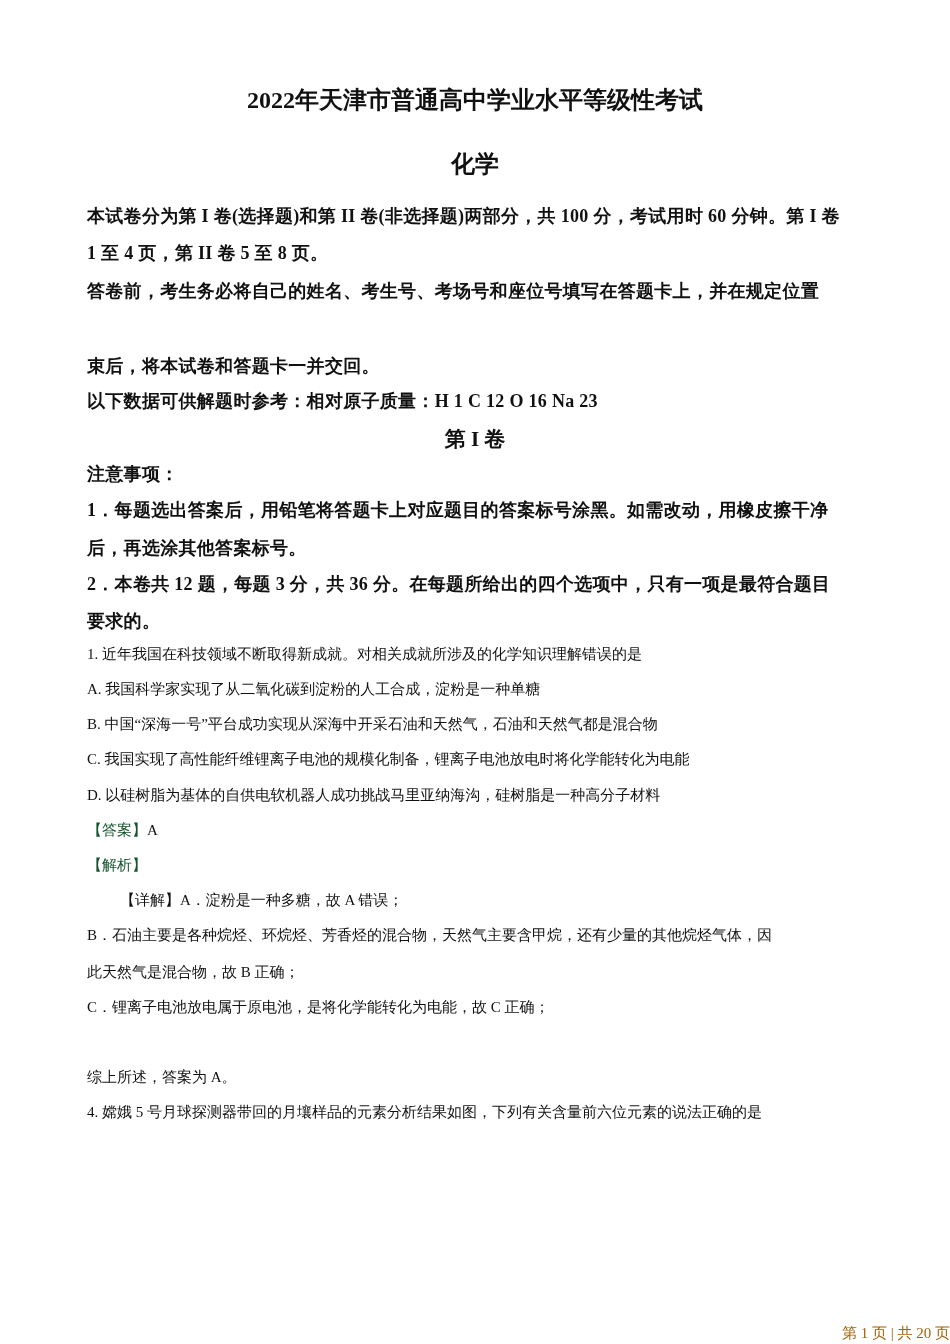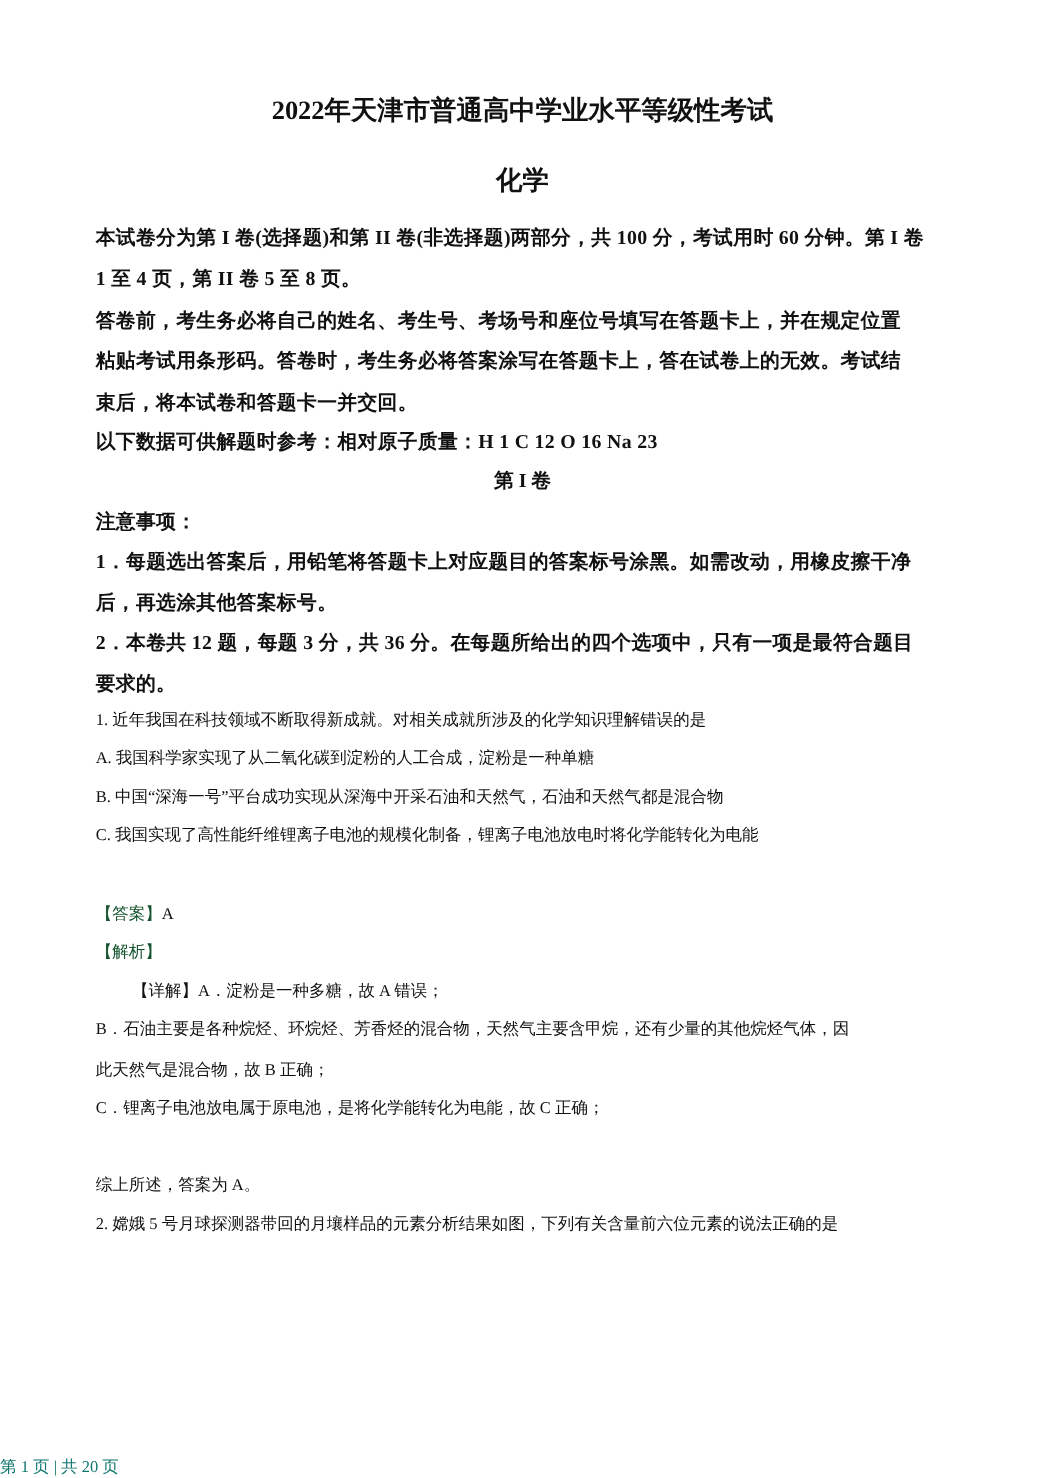--- a/index.html
+++ b/index.html
@@ -4,62 +4,62 @@
 <style>
   html, body { margin: 0; padding: 0; background: #ffffff; }
   body { width: 950px; height: 1344px; position: relative; overflow: hidden;
          font-family: "Liberation Serif", "DejaVu Serif", serif; color: #111; }
   .page { position: absolute; left: 0; top: 0; width: 950px; height: 1344px; }
   .title { position: absolute; left: 0; width: 950px; text-align: center;
            font-weight: bold; font-size: 24px; }
   .bold-line { position: absolute; left: 87px; width: 780px; font-weight: bold;
                font-size: 18px; letter-spacing: 0.3px; white-space: nowrap; }
   .center-bold { position: absolute; left: 0; width: 950px; text-align: center;
-                 font-weight: bold; font-size: 18px; }
+                 font-weight: bold; font-size: 21px; }
   .line { position: absolute; left: 87px; width: 780px; font-size: 15px;
           white-space: nowrap; }
   .blue { color: #14532d; }
-  .footer { position: absolute; left: 0; width: 950px; top: 1324px; text-align: left;
-            font-size: 15px; color: #0f766e; }
+  .footer { position: absolute; left: 0; width: 950px; top: 1324px; text-align: right;
+            font-size: 15px; color: #a16207; }
 </style>
 </head>
 <body>
 
 <div class="page">
 
   <div class="title" style="top:84px;">2022年天津市普通高中学业水平等级性考试</div>
   <div class="title" style="top:148px;">化学</div>
 
   <div class="bold-line" style="top:204px;">本试卷分为第 I 卷(选择题)和第 II 卷(非选择题)两部分，共 100 分，考试用时 60 分钟。第 I 卷</div>
   <div class="bold-line" style="top:241px;">1 至 4 页，第 II 卷 5 至 8 页。</div>
   <div class="bold-line" style="top:279px;">答卷前，考生务必将自己的姓名、考生号、考场号和座位号填写在答题卡上，并在规定位置</div>
-  <div class="bold-line" style="top:316px;">粘贴考试用条形码。答卷时，考生务必将答案涂写在答题卡上，答在试卷上的无效。考试结</div>
   <div class="bold-line" style="top:354px;">束后，将本试卷和答题卡一并交回。</div>
   <div class="bold-line" style="top:389px;">以下数据可供解题时参考：相对原子质量：H 1  C 12  O 16  Na 23</div>
 
   <div class="center-bold" style="top:425px;">第 I 卷</div>
 
   <div class="bold-line" style="top:462px;">注意事项：</div>
   <div class="bold-line" style="top:498px;">1．每题选出答案后，用铅笔将答题卡上对应题目的答案标号涂黑。如需改动，用橡皮擦干净</div>
   <div class="bold-line" style="top:536px;">后，再选涂其他答案标号。</div>
   <div class="bold-line" style="top:572px;">2．本卷共 12 题，每题 3 分，共 36 分。在每题所给出的四个选项中，只有一项是最符合题目</div>
   <div class="bold-line" style="top:609px;">要求的。</div>
 
   <div class="line" style="top:645px;">1. 近年我国在科技领域不断取得新成就。对相关成就所涉及的化学知识理解错误的是</div>
   <div class="line" style="top:680px;">A. 我国科学家实现了从二氧化碳到淀粉的人工合成，淀粉是一种单糖</div>
   <div class="line" style="top:715px;">B. 中国“深海一号”平台成功实现从深海中开采石油和天然气，石油和天然气都是混合物</div>
   <div class="line" style="top:750px;">C. 我国实现了高性能纤维锂离子电池的规模化制备，锂离子电池放电时将化学能转化为电能</div>
+  <div class="line" style="top:786px;">D. 以硅树脂为基体的自供电软机器人成功挑战马里亚纳海沟，硅树脂是一种高分子材料</div>
 
   <div class="line" style="top:821px;">
     <span class="blue">【答案】</span><span>A</span>
   </div>
   <div class="line blue" style="top:856px;">【解析】</div>
 
   <div class="line" style="top:891px;margin-left:33px;">【详解】A．淀粉是一种多糖，故 A 错误；</div>
   <div class="line" style="top:926px;">B．石油主要是各种烷烃、环烷烃、芳香烃的混合物，天然气主要含甲烷，还有少量的其他烷烃气体，因</div>
   <div class="line" style="top:963px;">此天然气是混合物，故 B 正确；</div>
   <div class="line" style="top:998px;">C．锂离子电池放电属于原电池，是将化学能转化为电能，故 C 正确；</div>
   <div class="line" style="top:1068px;">综上所述，答案为 A。</div>
 
-  <div class="line" style="top:1103px;">2. 嫦娥 5 号月球探测器带回的月壤样品的元素分析结果如图，下列有关含量前六位元素的说法正确的是</div>
+  <div class="line" style="top:1103px;">4. 嫦娥 5 号月球探测器带回的月壤样品的元素分析结果如图，下列有关含量前六位元素的说法正确的是</div>
 
   <div class="footer">第 1 页  | 共 20 页</div>
 </div>
 
 </body></html>

